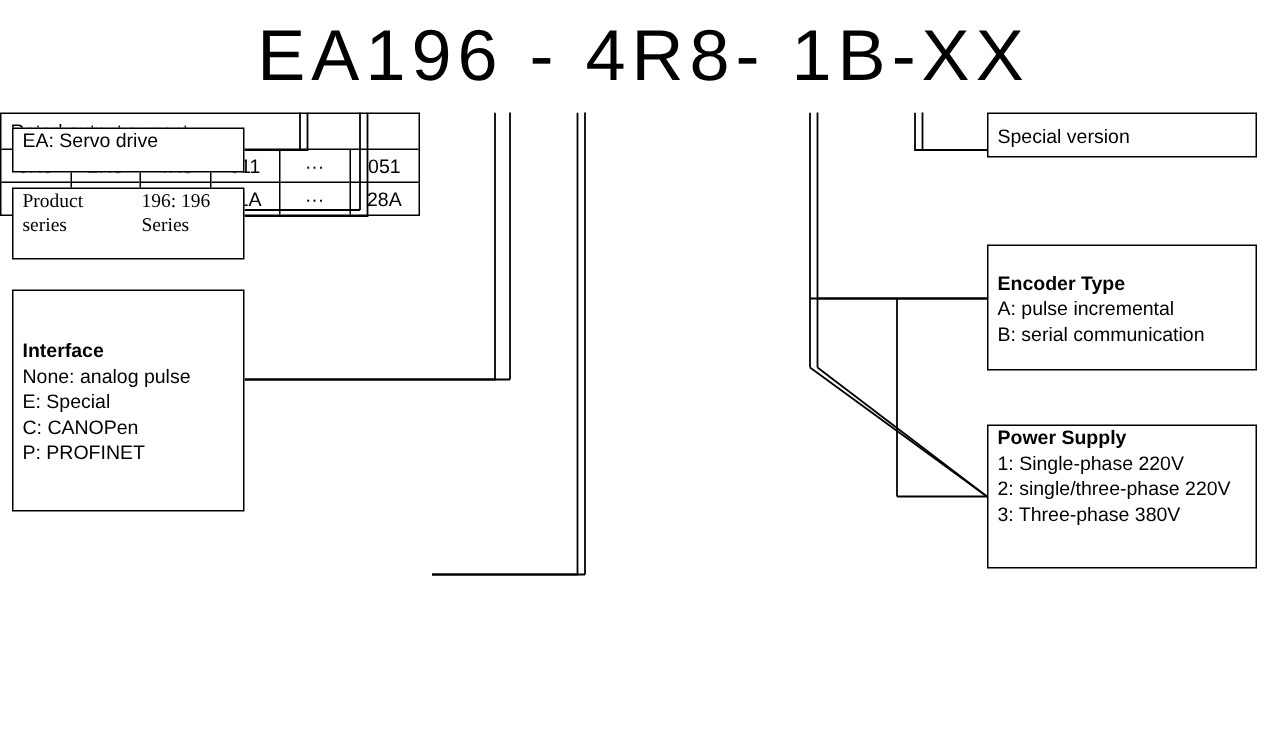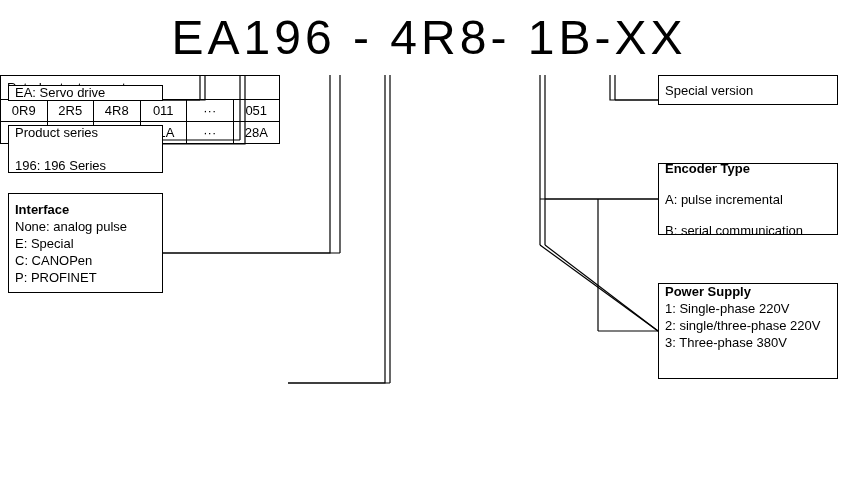--- a/index.html
+++ b/index.html
@@ -31,32 +31,33 @@
     
     .box {
       position: absolute;
       border: 1px solid #000;
       background: #fff;
     }
 
     
     .box-ea {
       left: 8px; top: 10px;
-      width: 155px; height: 16px;
-      display: flex; align-items: flex-end; padding-left: 6px;
+      width: 155px; height: 30px;
+      display: flex; align-items: flex-start; padding-left: 6px;
     }
     .box-product-series {
       left: 8px; top: 50px;
       width: 155px; height: 48px;
-      display: flex; flex-direction: column; justify-content: center; padding-left: 6px;
+      display: flex; justify-content: center; padding-left: 6px;
       gap: 18px;
+      font-family: Liberation Serif, serif;
     }
     .box-interface {
       left: 8px; top: 118px;
-      width: 155px; height: 100px;
+      width: 155px; height: 148px;
       display: flex; flex-direction: column; justify-content: center; padding-left: 6px;
       gap: 2px;
     }
 
     
     .box-table {
       left: 8px; top: 268px;
       width: 280px;
       border: 1px solid #000;
     }
@@ -78,23 +79,23 @@
     .table-cell:last-child { border-bottom: none; }
 
     
     .box-special {
       left: 658px; top: 0;
       width: 180px; height: 30px;
       display: flex; align-items: center; padding-left: 6px;
     }
     .box-encoder {
       left: 658px; top: 88px;
-      width: 180px; height: 72px;
+      width: 180px; height: 84px;
       display: flex; flex-direction: column; justify-content: center; padding-left: 6px;
-      gap: 16px;
+      gap: 2px;
     }
     .box-power {
       left: 658px; top: 208px;
       width: 180px; height: 96px;
       display: flex; flex-direction: column; justify-content: flex-start; padding-left: 6px;
       gap: 2px;
     }
 
     
     .lines-svg {

